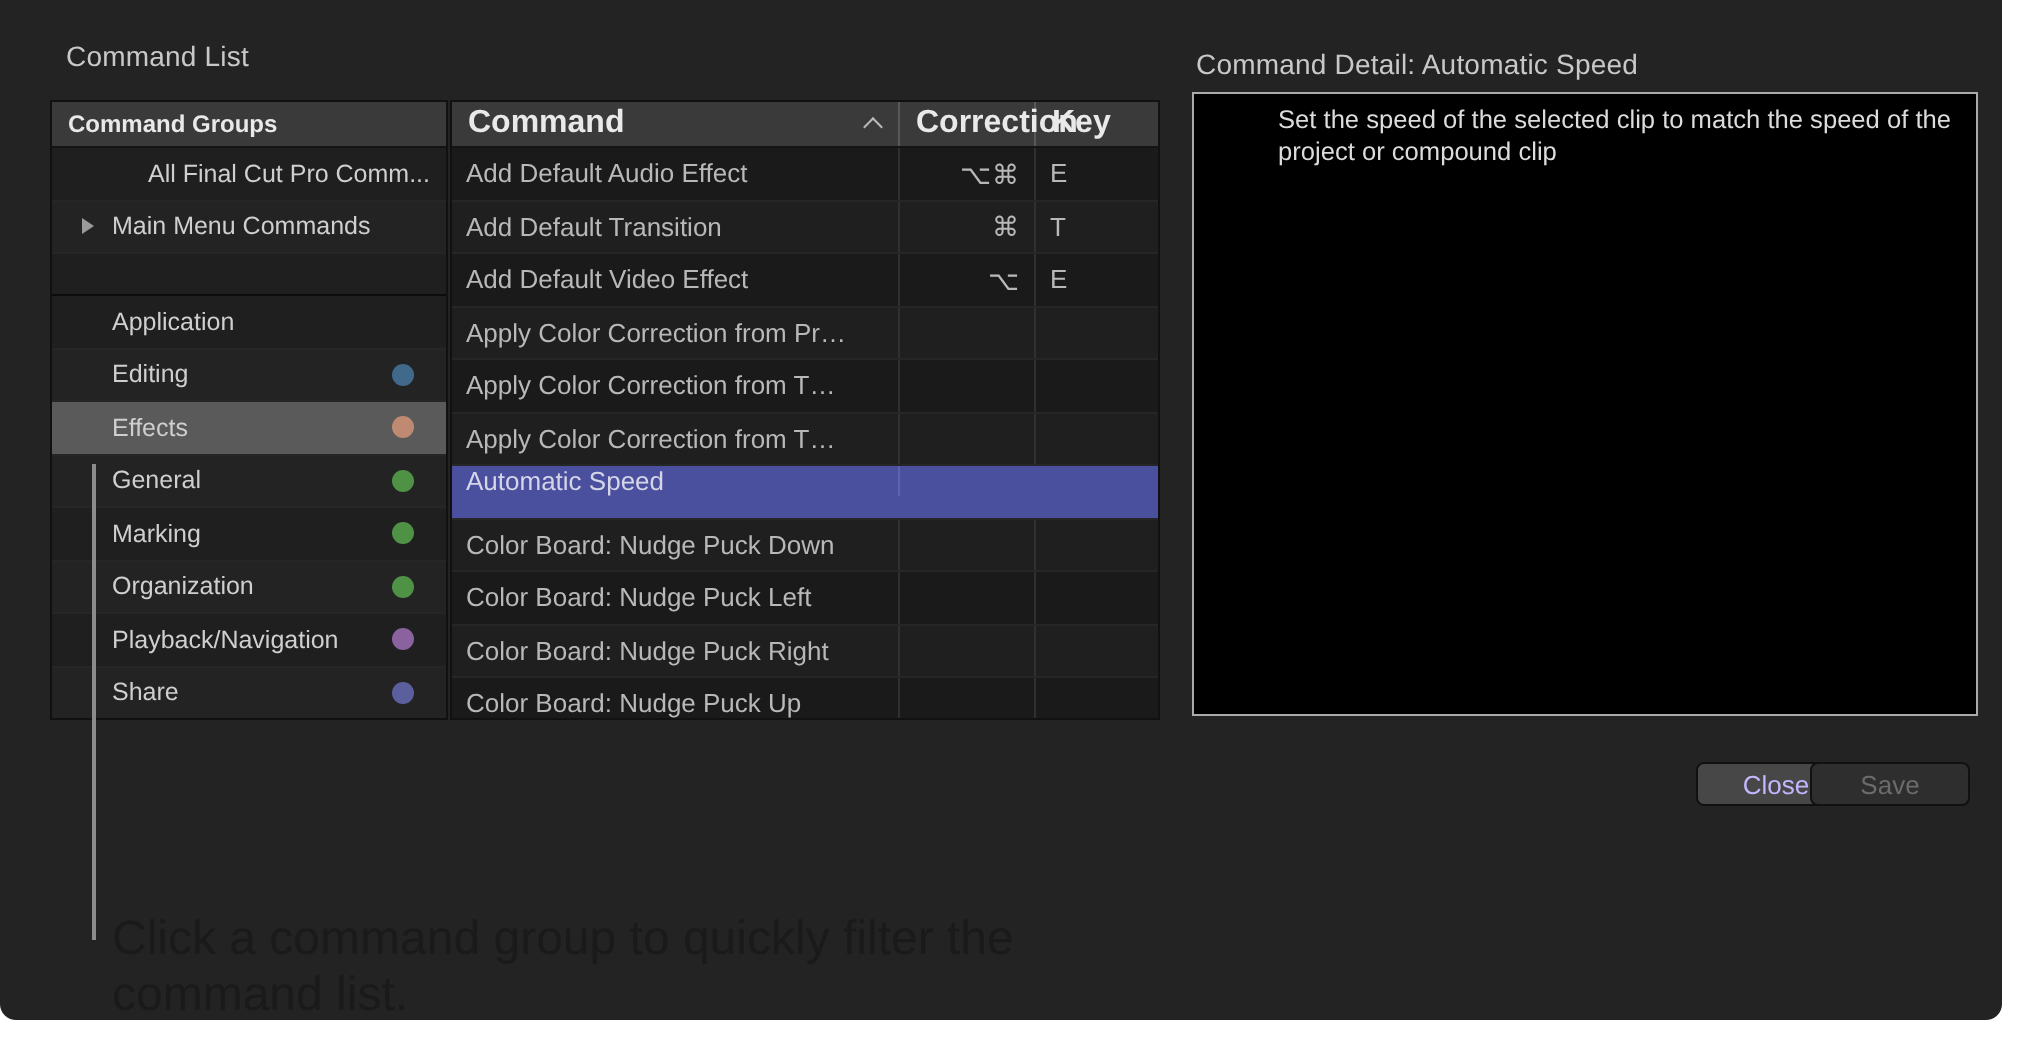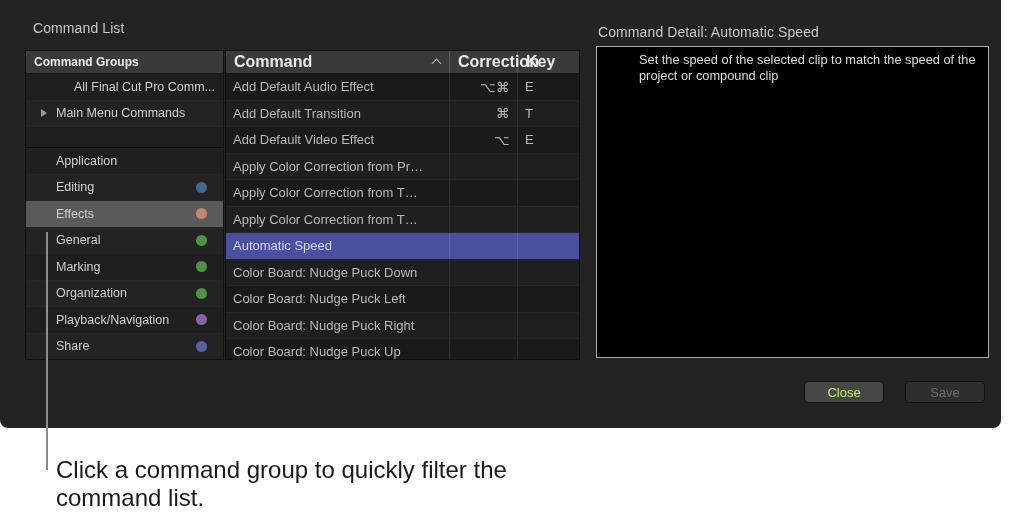--- a/index.html
+++ b/index.html
@@ -9,21 +9,21 @@
     background: #ffffff;
     font-family: "Liberation Sans", sans-serif;
     overflow: hidden;
   }
   #root { position: relative; width: 1019px; height: 527px; }
 
   
   .dialog {
     position: absolute;
     left: 0; top: 0;
-    width: 1001px; height: 428px;
+    width: 1001px; height: 510px;
     background: #232323;
     border-bottom-right-radius: 8px;
     border-bottom-left-radius: 8px;
     padding-left: 29px;
   }
 
   .section-title {
     position: absolute;
     color: #c8c8c8;
     font-size: 14px;
@@ -134,21 +134,21 @@
   }
   .cmd-row {
     display: flex;
     height: 26.5px;
     font-size: 13px;
     color: #b8b8b8;
     border-bottom: 1px solid #262626;
     background: #1a1a1a;
   }
   .cmd-row.alt { background: #1f1f1f; }
-  .cmd-row.selected { background: #4a4f9e; color: #d5d5e8; }
+  .cmd-row.selected { background: #4a4f9e; color: #d5d5e8; flex-direction: column; }
   .cmd-row > div {
     display: flex; align-items: center;
     border-right: 1px solid #303030;
     overflow: hidden;
     white-space: nowrap;
   }
   .cmd-row.selected > div { border-right-color: #5e63ad; }
   .cmd-row > div:last-child { border-right: none; }
   .cell-command { width: 224px; padding-left: 7px; }
   .cell-mod { width: 68px; justify-content: flex-end; padding-right: 7px;
@@ -174,23 +174,23 @@
   
   .btn {
     position: absolute;
     width: 80px; height: 22px;
     border-radius: 4px;
     font-size: 13px;
     display: flex; align-items: center; justify-content: center;
     border: 1px solid #111;
   }
   #btn-close {
-    left: 804px; top: 381px;
+    left: 848px; top: 381px;
     background: #474747;
-    color: #bef264;
+    color: #c4b5fd;
   }
   #btn-save {
     left: 905px; top: 381px;
     background: #2e2e2e;
     color: #6b6b6b;
   }
 
   
   .callout-line {
     position: absolute;

